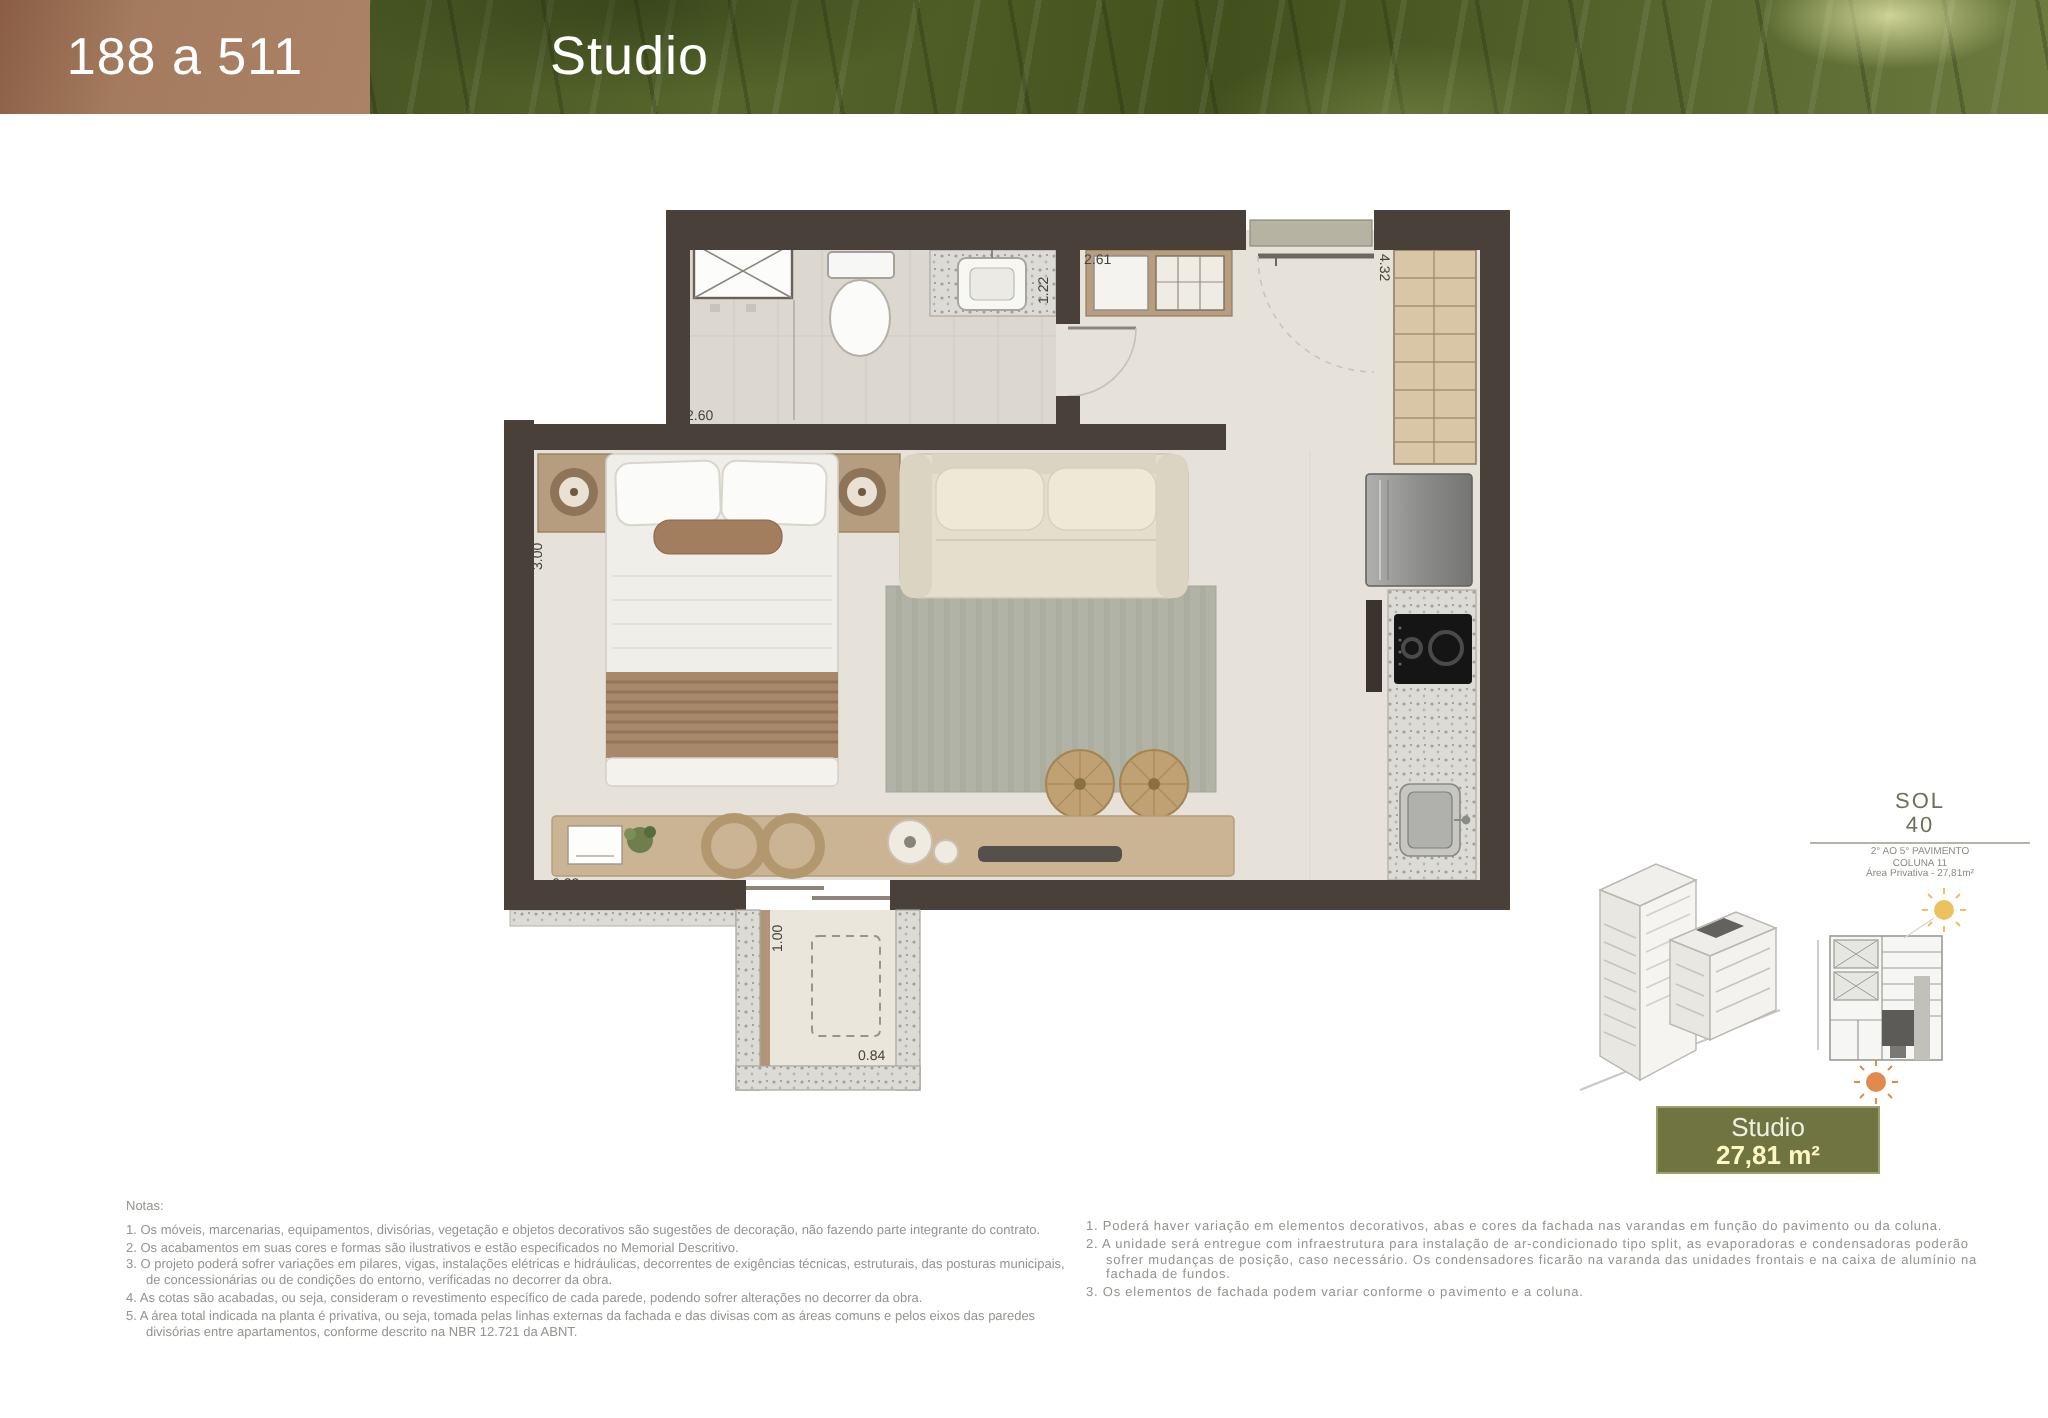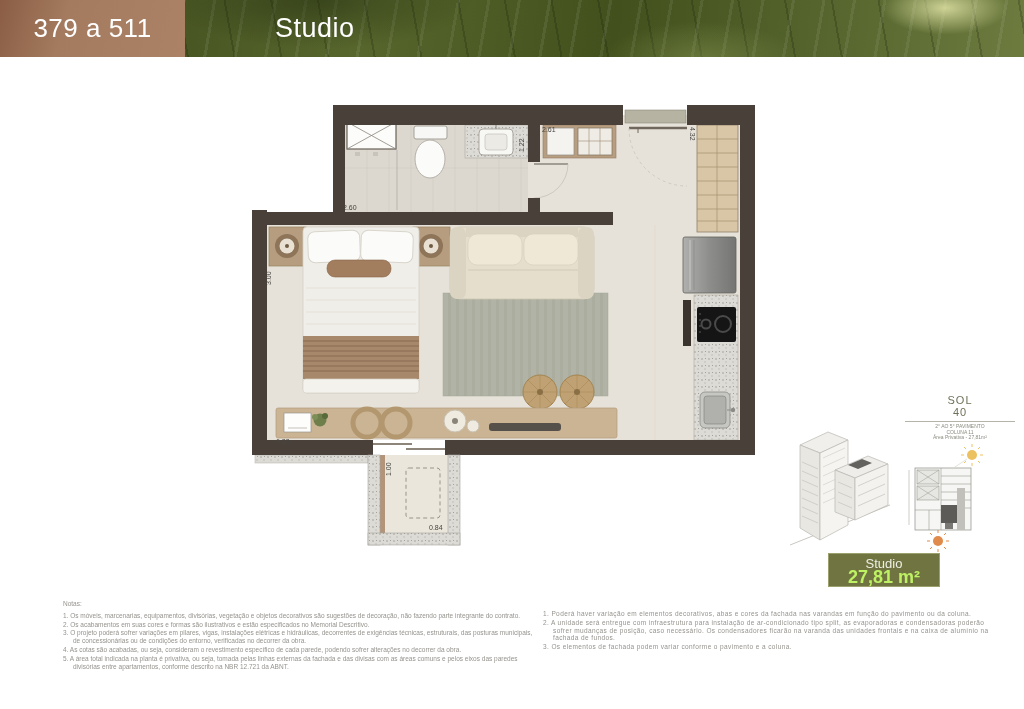--- a/index.html
+++ b/index.html
@@ -28,37 +28,37 @@
   #plan-svg{position:absolute;left:240px;top:95px;width:530px;height:465px;}
   #panel-svg{position:absolute;left:780px;top:385px;width:235px;height:215px;}
 
   .logo-caption{position:absolute;left:905px;top:421px;width:110px;text-align:center;
     font-size:5px;line-height:5.6px;color:#8b8b82;border-top:1px solid #b5b3aa;padding-top:2px;}
 
   .area-badge{position:absolute;left:828px;top:553px;width:112px;height:34px;box-sizing:border-box;
     background:#6f7440;border:1px solid #9ca06d;display:flex;flex-direction:column;
     align-items:center;justify-content:center;gap:1px;}
   .area-badge .n{color:#eff0e4;font-size:13px;line-height:13px;}
-  .area-badge .a{color:#bef264;font-size:18px;line-height:13px;font-weight:bold;}
+  .area-badge .a{color:#fef9c3;font-size:13px;line-height:13px;font-weight:bold;}
 
   
   .notes{position:absolute;color:#95938e;font-size:6.5px;line-height:1.2;}
   .notes .note{padding-left:10px;text-indent:-10px;margin-top:1px;}
   .notes-left{left:63px;top:600px;width:470px;}
   .notes-left .notes-title{margin-bottom:4px;}
   .notes-right{left:543px;top:609px;width:452px;letter-spacing:.06em;}
 </style>
 </head>
 <body>
 
 <div class="page">
 
   <div class="header">
     <div class="unit-badge">
-      <span>379 a 511</span>
+      <span>188 a 511</span>
     </div>
     <div class="page-title">Studio</div>
   </div>
 
   <svg id="plan-svg" viewBox="240 95 530 465">
     <defs>
       <pattern id="terr" width="7" height="7" patternUnits="userSpaceOnUse">
         <rect width="7" height="7" fill="#dcdbd5"></rect>
         <circle cx="2" cy="2" r="0.8" fill="#a19f98"></circle>
         <circle cx="5" cy="5" r="0.7" fill="#b7b5ae"></circle>

